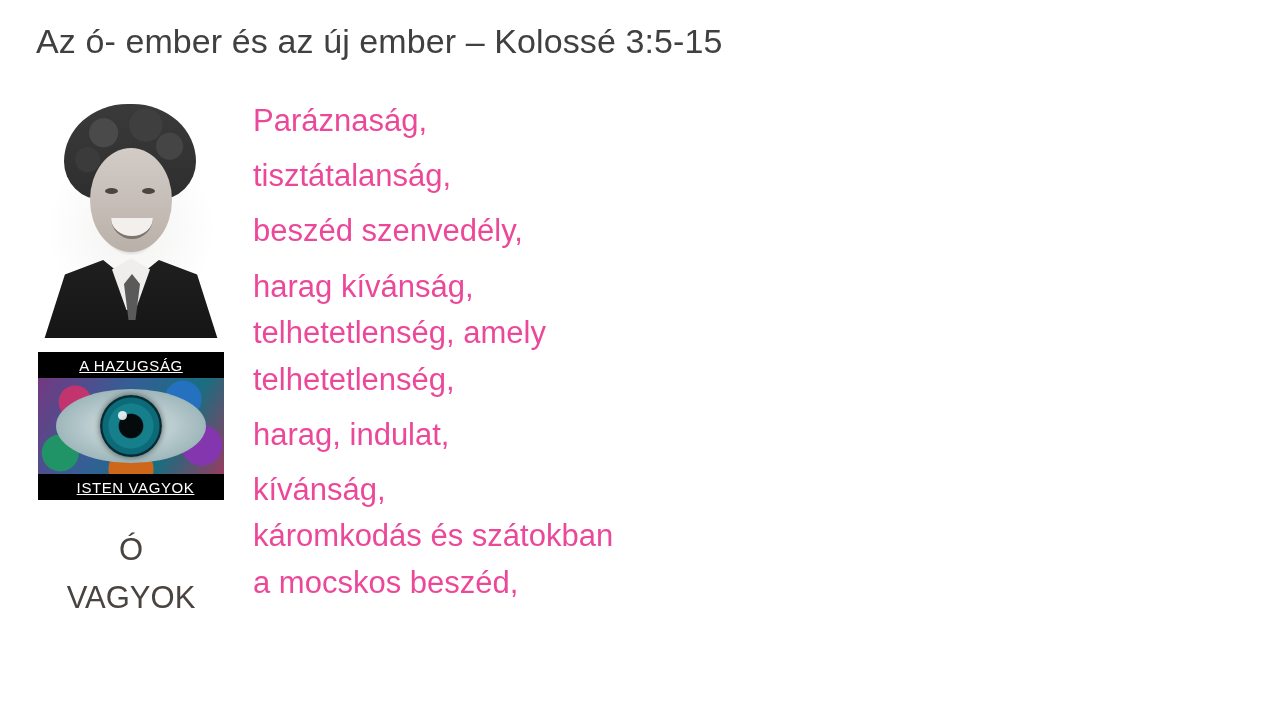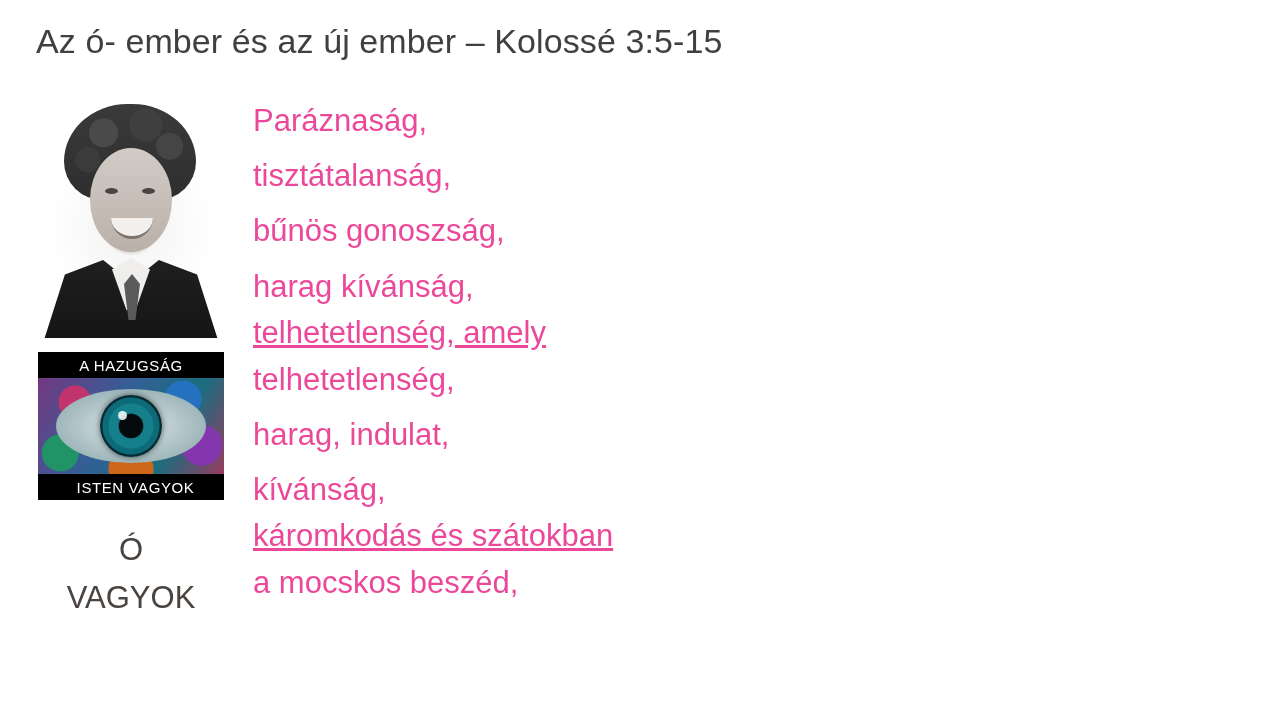--- a/index.html
+++ b/index.html
@@ -133,20 +133,21 @@
     height: 26px;
     background: #000000;
     color: #ffffff;
     font-size: 15px;
     letter-spacing: 0.6px;
     display: flex;
     align-items: center;
     justify-content: center;
     z-index: 3;
     font-family: "Liberation Sans", sans-serif;
+    text-decoration: underline;
   }
   .eye-band.top { top: 0; }
   .eye-band.bottom { bottom: 0; padding-left: 9px; }
   .eye-art {
     position: absolute;
     left: 0; right: 0;
     top: 26px; bottom: 26px;
     background:
       radial-gradient(circle at 20% 25%, #b03a6a 0 16px, rgba(0,0,0,0) 17px),
       radial-gradient(circle at 78% 22%, #2e6fb0 0 18px, rgba(0,0,0,0) 19px),
@@ -211,21 +212,20 @@
     width: 620px;
   }
   .sin-line {
     font-size: 31px;
     line-height: 1.78;
     color: #ec4899;
     white-space: nowrap;
   }
   .sin-line.tight {
     line-height: 1.22;
-    text-decoration: underline;
   }
 </style>
 </head>
 <body>
 
 <div class="slide">
 
   <div class="slide-title">Az ó- ember és az új ember – Kolossé 3:5-15</div>
 
   <div class="left-col">
@@ -255,21 +255,21 @@
     <div class="old-man-label">
       <div>Ó</div>
       <div>VAGYOK</div>
     </div>
 
   </div>
 
   <div class="sin-list">
     <div class="sin-line">Paráznaság,</div>
     <div class="sin-line">tisztátalanság,</div>
-    <div class="sin-line">bűnös gonoszság,</div>
+    <div class="sin-line">beszéd szenvedély,</div>
     <div class="sin-line">harag kívánság,</div>
     <div class="sin-line tight">telhetetlenség, amely</div>
     <div class="sin-line">telhetetlenség,</div>
     <div class="sin-line">harag, indulat,</div>
     <div class="sin-line">kívánság,</div>
     <div class="sin-line tight">káromkodás és szátokban</div>
     <div class="sin-line">a mocskos beszéd,</div>
   </div>
 
 </div>

